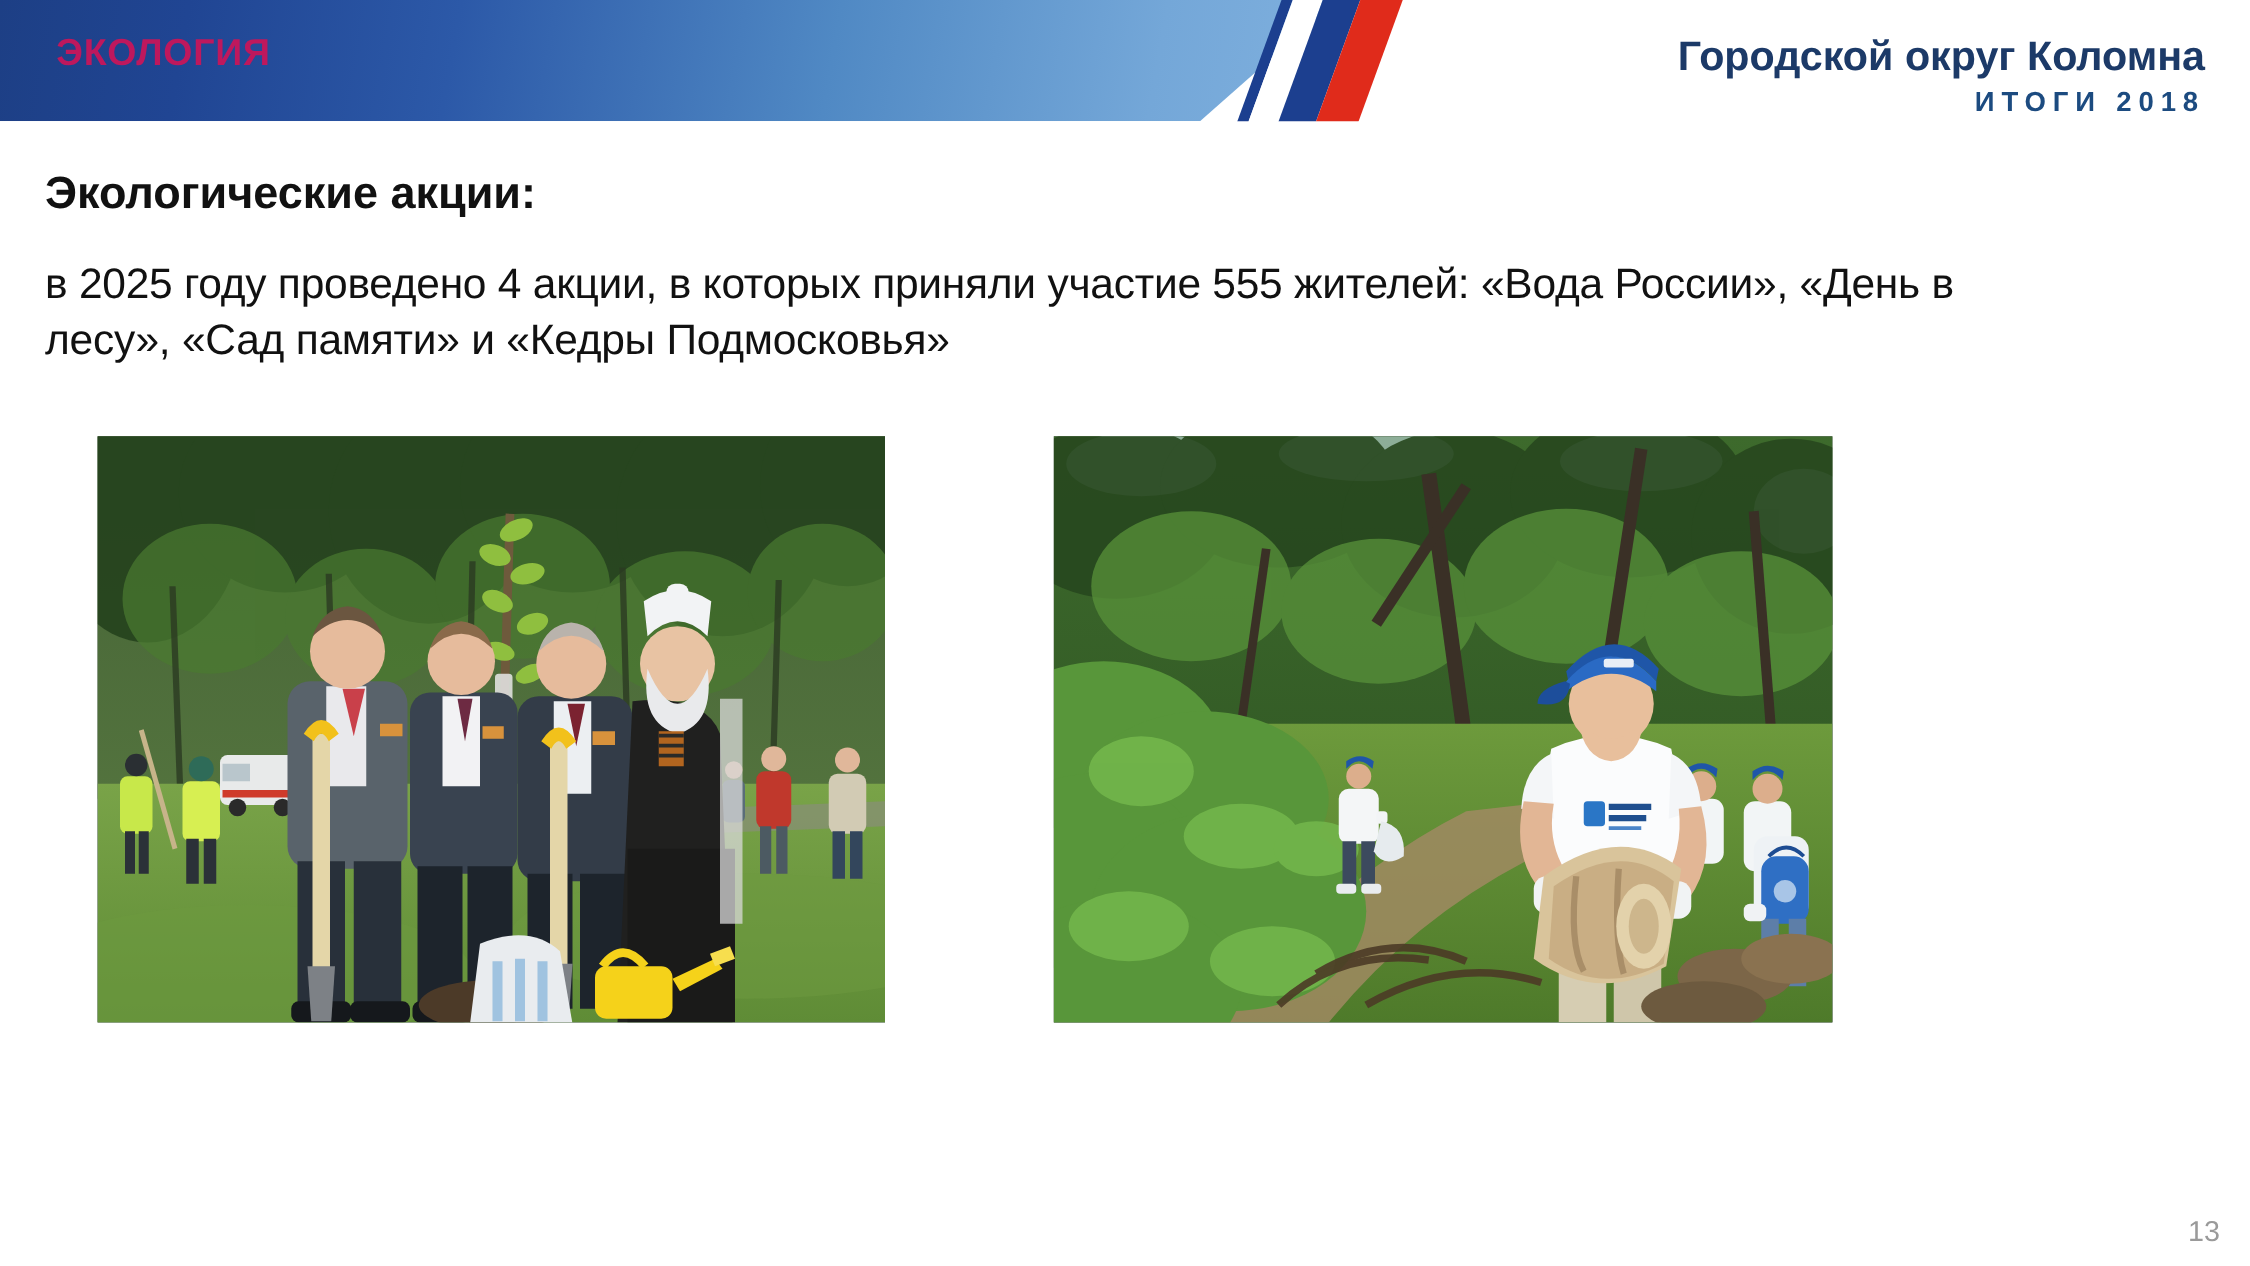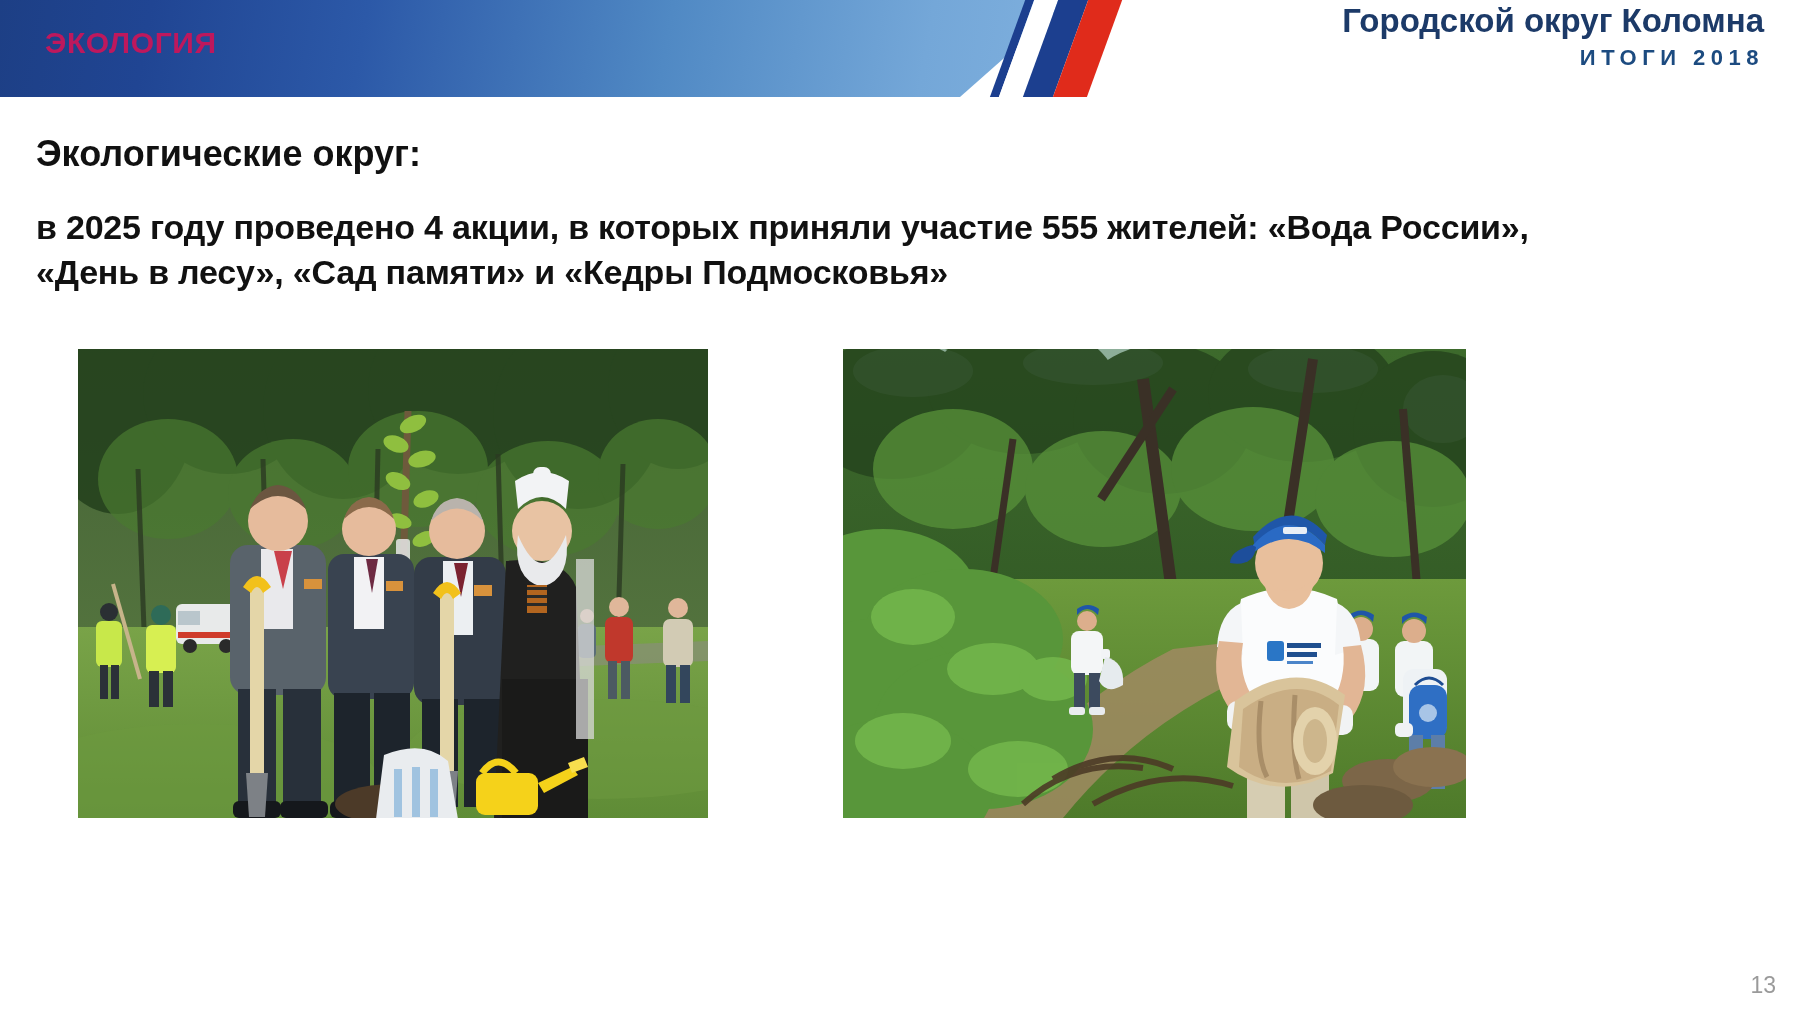--- a/index.html
+++ b/index.html
@@ -23,41 +23,41 @@
   .stripe-white     { left: 1016px; width: 24px; background: #ffffff; }
   .stripe-navy      { left: 1040px; width: 30px; background: #1c3f8f; }
   .stripe-red       { left: 1070px; width: 34px; background: #e02b1b; }
 
   .section-title {
     position: absolute; left: 45px; top: 26px;
     font-size: 30px; font-weight: 700; letter-spacing: 0.6px;
     color: #be185d; font-family: "Liberation Sans", sans-serif;
   }
 
-  .brand { position: absolute; right: 36px; top: 2px; text-align: right; }
+  .brand { position: absolute; right: 36px; top: 26px; text-align: right; }
   .brand-title {
     font-size: 33px; font-weight: bold; color: #1c3a68;
     letter-spacing: 0px; line-height: 1.15;
     font-family: "Liberation Sans", sans-serif;
   }
   .brand-sub {
     font-size: 22px; font-weight: bold; color: #1c4b80;
     letter-spacing: 5.5px; margin-top: 5px;
     font-family: "Liberation Sans", sans-serif;
   }
 
   
   .lead {
     position: absolute; left: 36px; top: 133px;
     font-size: 36px; font-weight: bold; color: #111111;
     font-family: "Liberation Sans", sans-serif;
   }
   .para {
     position: absolute; left: 36px; top: 205px; width: 1530px;
-    font-size: 34px; font-weight: bold; color: #111111;
+    font-size: 34px; font-weight: normal; color: #111111;
     line-height: 45px; letter-spacing: -0.2px;
     font-family: "Liberation Sans", sans-serif;
   }
 
   
   .photo { position: absolute; overflow: hidden; background:#2f4a2a; }
   .photo-left  { left: 78px;  top: 349px; width: 630px; height: 469px; }
   .photo-right { left: 843px; top: 349px; width: 623px; height: 469px; }
   .photo svg { display: block; width: 100%; height: 100%; }
 
@@ -80,21 +80,21 @@
     <div class="stripe stripe-red"></div>
 
     <div class="section-title">ЭКОЛОГИЯ</div>
 
     <div class="brand">
       <div class="brand-title">Городской округ Коломна</div>
       <div class="brand-sub">ИТОГИ 2018</div>
     </div>
   </div>
 
-  <div class="lead">Экологические округ:</div>
+  <div class="lead">Экологические акции:</div>
   <div class="para"> в 2025 году проведено 4 акции, в которых приняли участие 555 жителей: «Вода России», «День в лесу», «Сад памяти» и «Кедры Подмосковья»</div>
 
   <div class="photo photo-left">
     <svg viewBox="0 0 630 469" preserveAspectRatio="none">
       <defs>
         <linearGradient id="Lsky" x1="0" y1="0" x2="0" y2="1">
           <stop offset="0" stop-color="#5f7d4a"></stop>
             <stop offset="1" stop-color="#7fa05c"></stop>
         </linearGradient>
         <linearGradient id="Lgrass" x1="0" y1="0" x2="0" y2="1">

